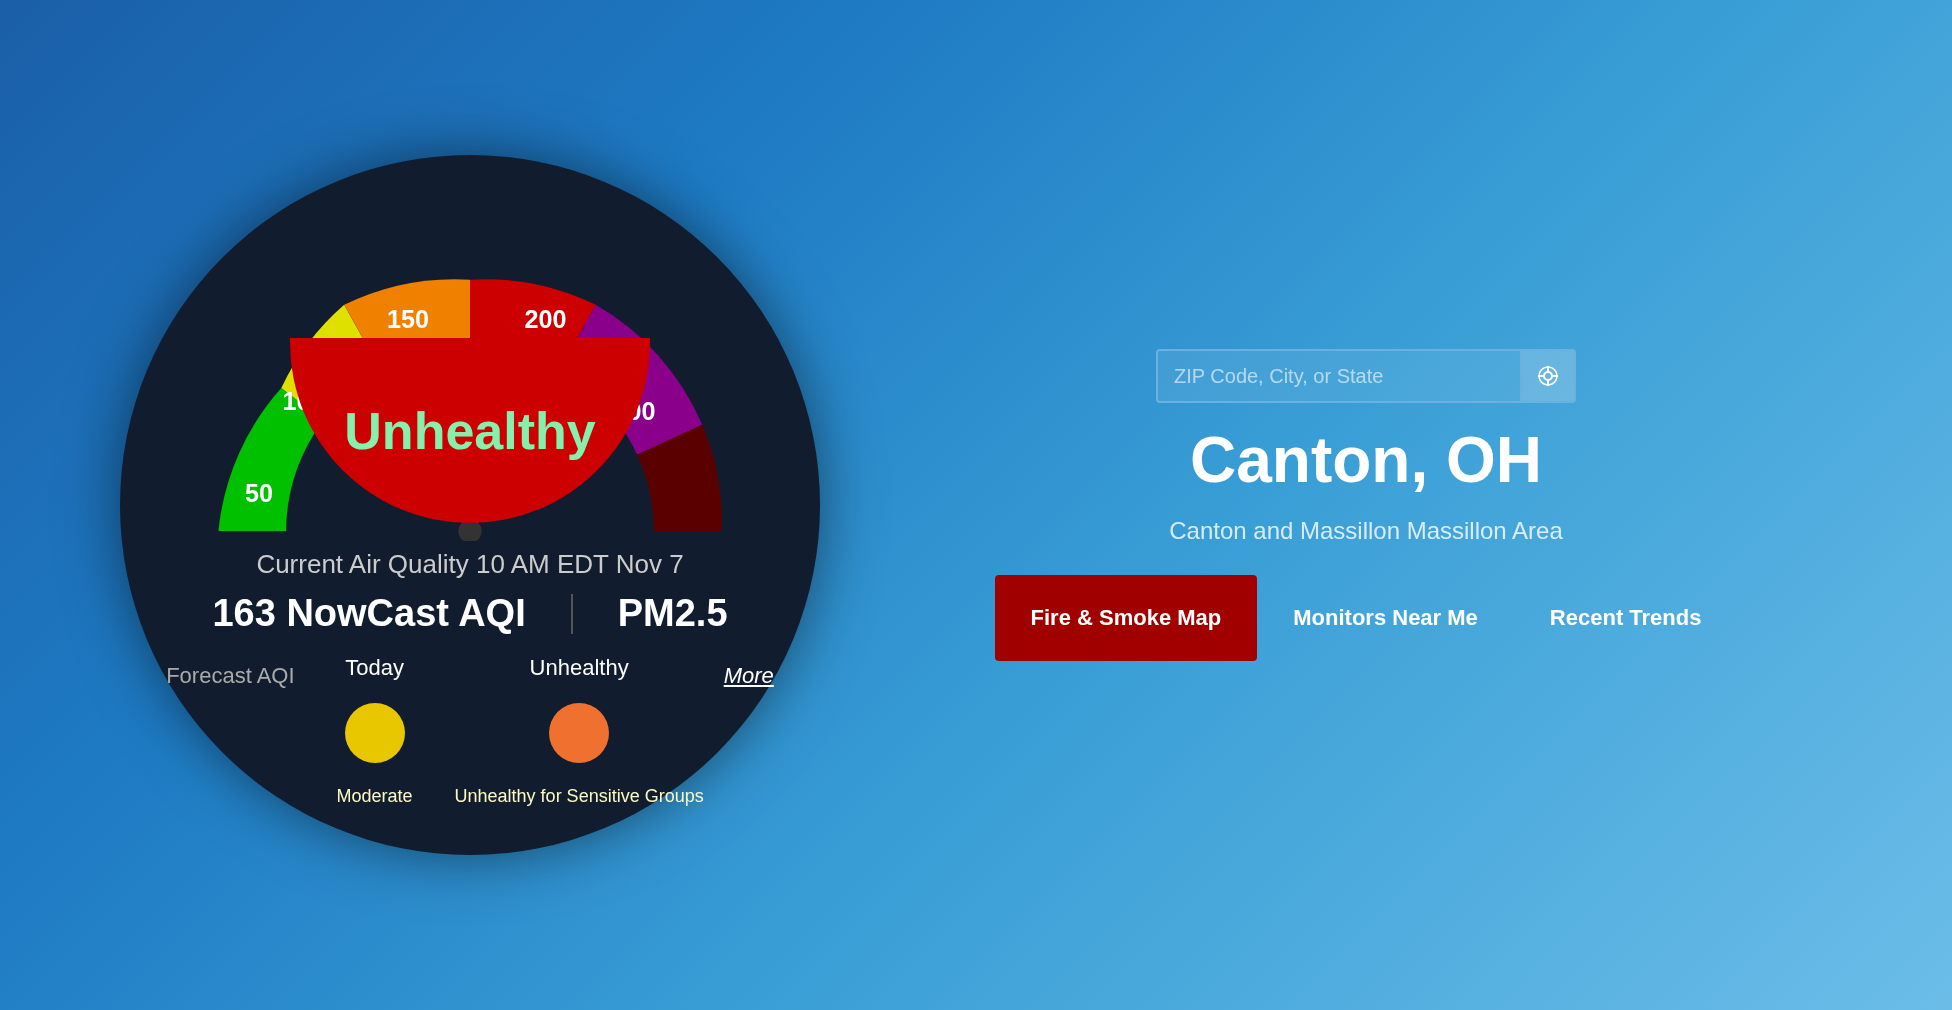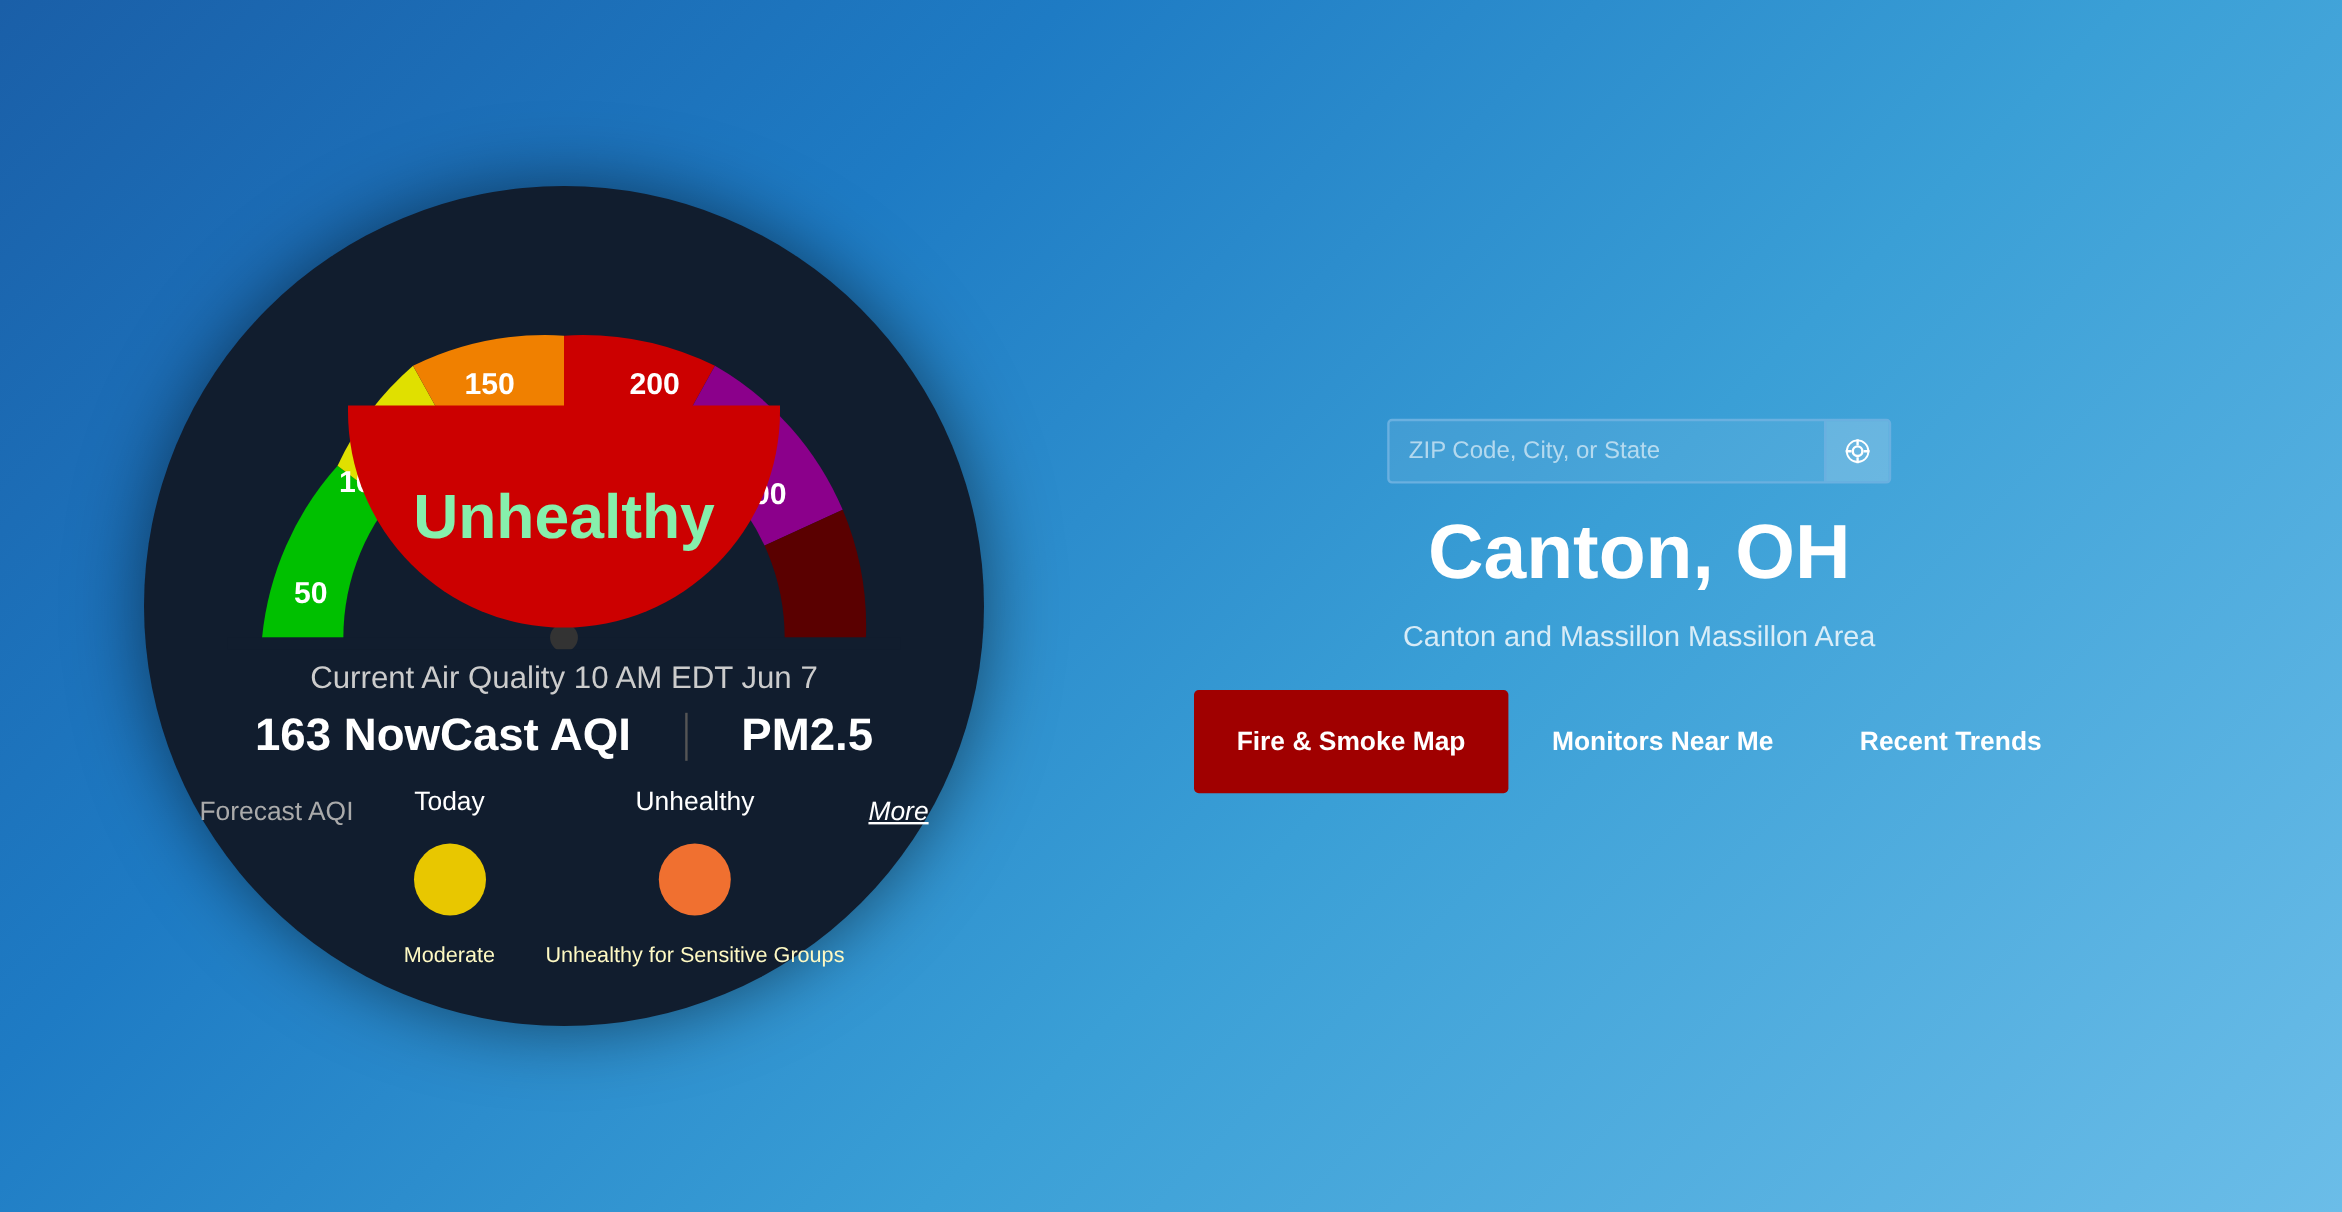--- a/index.html
+++ b/index.html
@@ -275,21 +275,21 @@
         <text x="226" y="90" fill="white" font-size="26" font-weight="bold" text-anchor="middle">150</text>
         <text x="368" y="90" fill="white" font-size="26" font-weight="bold" text-anchor="middle">200</text>
         <text x="460" y="185" fill="white" font-size="26" font-weight="bold" text-anchor="middle">300</text>
       </svg>
 
       
       <div class="unhealthy-label">Unhealthy</div>
     </div>
 
     <div class="gauge-info">
-      <div class="gauge-current-label">Current Air Quality 10 AM EDT Jun 7</div>
+      <div class="gauge-current-label">Current Air Quality 10 AM EDT Nov 7</div>
       <div class="gauge-aqi-row">
         <span class="gauge-aqi-val">163 NowCast AQI</span>
         <div class="gauge-divider"></div>
         <span class="gauge-pm">PM2.5</span>
       </div>
 
       <div class="forecast-row">
         <span class="forecast-label">Forecast AQI</span>
 
         <div class="forecast-day">

